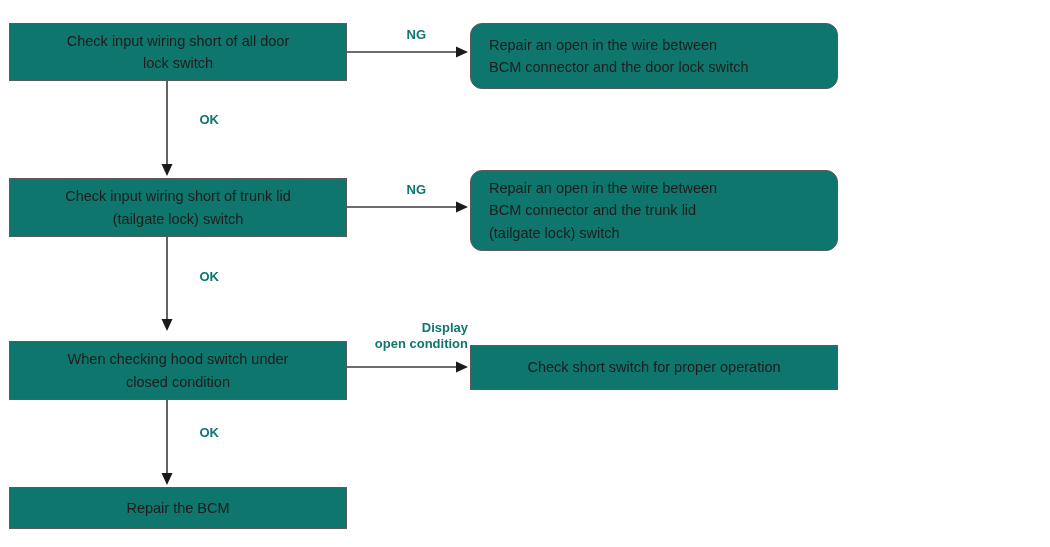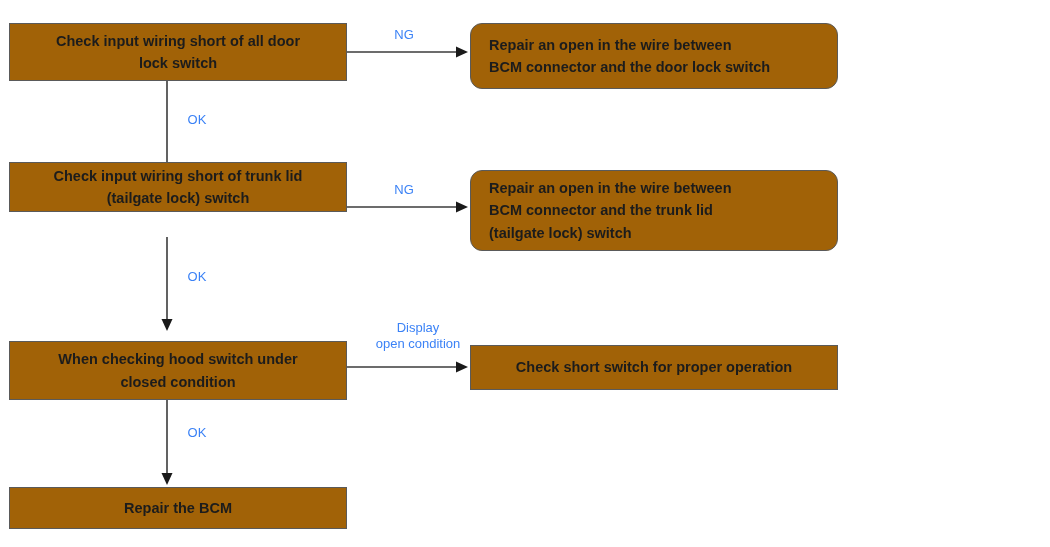--- a/index.html
+++ b/index.html
@@ -16,44 +16,43 @@
     position: relative;
     width: 1050px;
     height: 547px;
     background: #ffffff;
     overflow: hidden;
   }
   .node {
     position: absolute;
     box-sizing: border-box;
     border: 1px solid #5a5a5a;
-    background: #a16207;
+    background: #0f766e;
     display: flex;
     align-items: center;
     justify-content: center;
     text-align: center;
     font-size: 14.5px;
     line-height: 1.55;
     color: #1c1c1c;
     padding: 2px 4px;
     white-space: pre-line;
-    font-weight: bold;
   }
   .node.left-align {
     justify-content: flex-start;
     text-align: left;
     padding-left: 18px;
     border-radius: 12px;
   }
   .edge-label {
     position: absolute;
     font-size: 13px;
-    font-weight: normal;
-    color: #3b82f6;
-    text-align: center;
+    font-weight: bold;
+    color: #0f766e;
+    text-align: right;
     line-height: 1.25;
     white-space: pre-line;
   }
   svg.wires {
     position: absolute;
     left: 0;
     top: 0;
     width: 1050px;
     height: 547px;
     pointer-events: none;
@@ -98,21 +97,21 @@
         <line x1="167" y1="392" x2="167" y2="476"></line>
         <polygon class="arrowhead" points="167,485 161.5,473 172.5,473"></polygon>
       </g>
     </svg>
 
   <div id="nodes-layer">
       <div class="node" style="left: 9px; top: 23px; width: 338px; height: 58px;">Check input wiring short of all door
 lock switch</div>
       <div class="node left-align" style="left: 470px; top: 23px; width: 368px; height: 66px;">Repair an open in the wire between
 BCM connector and the door lock switch</div>
-      <div class="node" style="left: 9px; top: 162px; width: 338px; height: 50px;">Check input wiring short of trunk lid
+      <div class="node" style="left: 9px; top: 178px; width: 338px; height: 59px;">Check input wiring short of trunk lid
 (tailgate lock) switch</div>
       <div class="node left-align" style="left: 470px; top: 170px; width: 368px; height: 81px;">Repair an open in the wire between
 BCM connector and the trunk lid
 (tailgate lock) switch</div>
       <div class="node" style="left: 9px; top: 341px; width: 338px; height: 59px;">When checking hood switch under
 closed condition</div>
       <div class="node" style="left: 470px; top: 345px; width: 368px; height: 45px;">Check short switch for proper operation</div>
       <div class="node" style="left: 9px; top: 487px; width: 338px; height: 42px;">Repair the BCM</div>
     </div>
   <div id="labels-layer">

